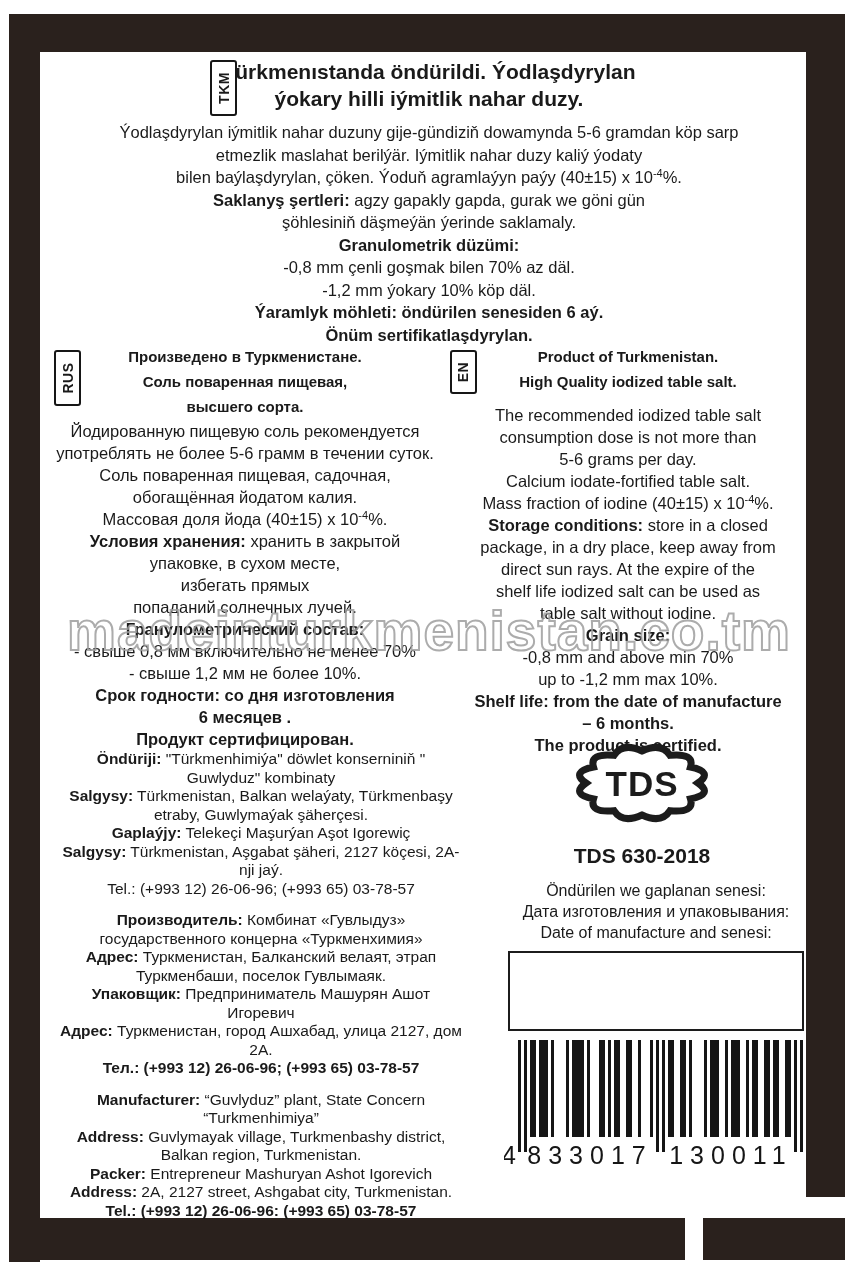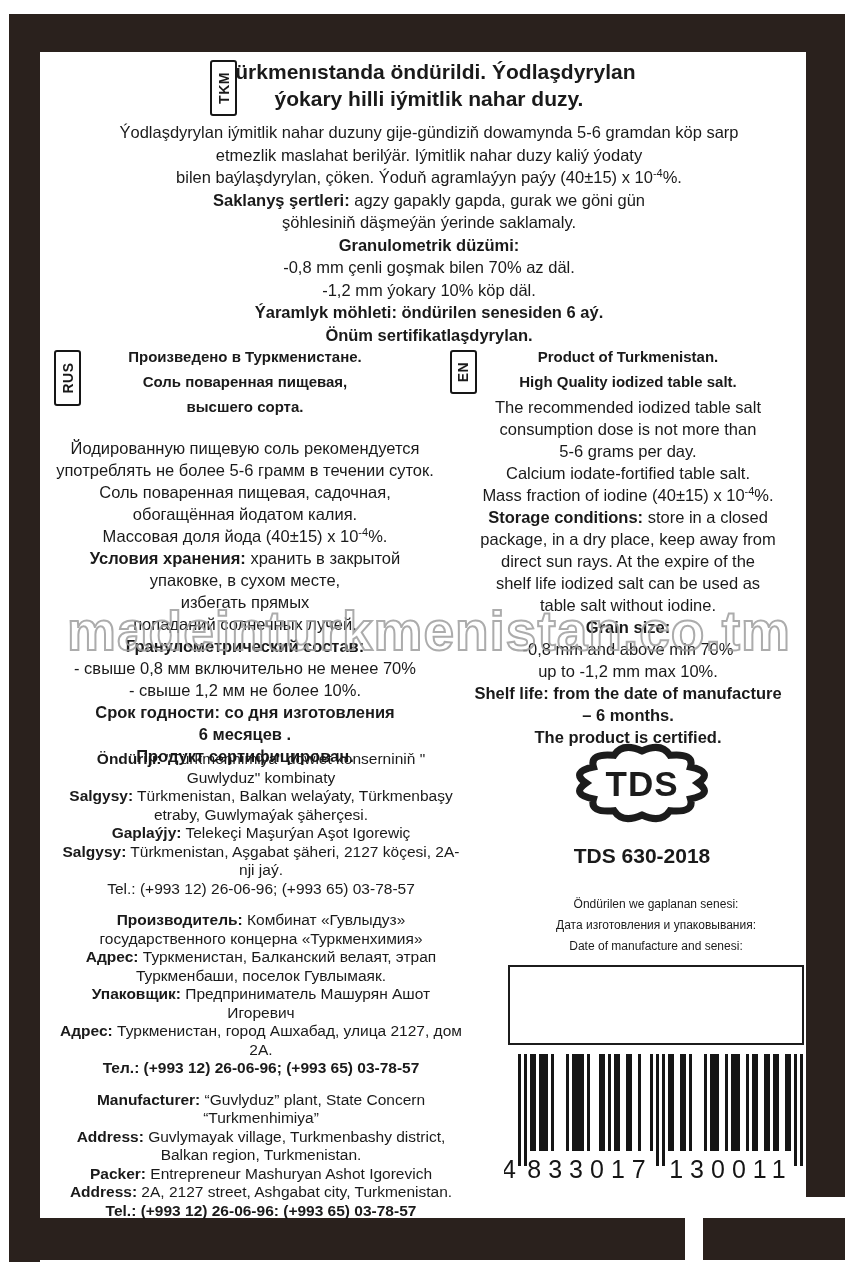--- a/index.html
+++ b/index.html
@@ -27,30 +27,30 @@
   .line{white-space:nowrap;}
   b{font-weight:bold;}
   sup{font-size:11px;vertical-align:super;line-height:0;}
 
   .sec-cols{position:absolute;left:48px;top:344px;width:760px;display:flex;}
   .col{position:relative;text-align:center;}
   .col-rus{width:394px;}
   .col-en{width:360px;margin-left:6px;}
   .col .head{font-size:15px;font-weight:bold;line-height:25px;}
   .col .cbody{font-size:16.5px;line-height:22px;}
-  .col-rus .cbody{margin-top:18px;text-align:center;}
-  .col-en .cbody{margin-top:2px;}
+  .col-rus .cbody{margin-top:1px;text-align:center;}
+  .col-en .cbody{margin-top:10px;}
 
   .sec-addr{position:absolute;left:60px;top:750px;width:402px;text-align:center;font-size:15.5px;line-height:18.5px;}
   .addr-block{margin-bottom:13px;}
 
   .sec-cert{position:absolute;left:496px;top:738px;width:320px;text-align:center;}
   .badge-wrap{transform:translateX(-14px);}
   .standard{font-size:21px;font-weight:bold;margin-top:12px;transform:translateX(-14px);}
-  .dates{margin-top:26px;font-size:12px;line-height:21px;}
+  .dates{margin-top:12px;font-size:16px;line-height:21px;}
   .date-box{margin:8px auto 0 auto;width:292px;height:76px;border:2.5px solid #1c1c1c;background:#fff;}
   .barcode-wrap{margin-top:9px;}
 
   .watermark{position:absolute;left:0;top:598px;width:858px;height:84px;pointer-events:none;opacity:.85;}
 </style>
 </head>
 <body>
 
 <div class="frame f-top"></div>
 <div class="frame f-left"></div>

